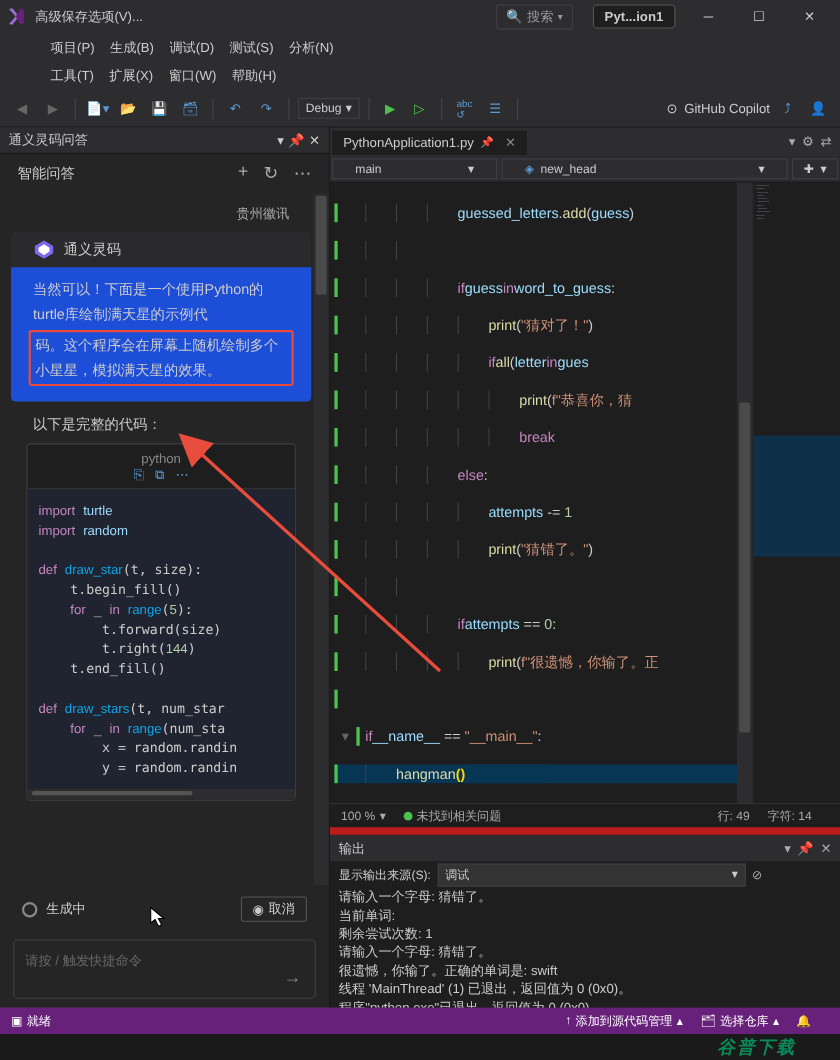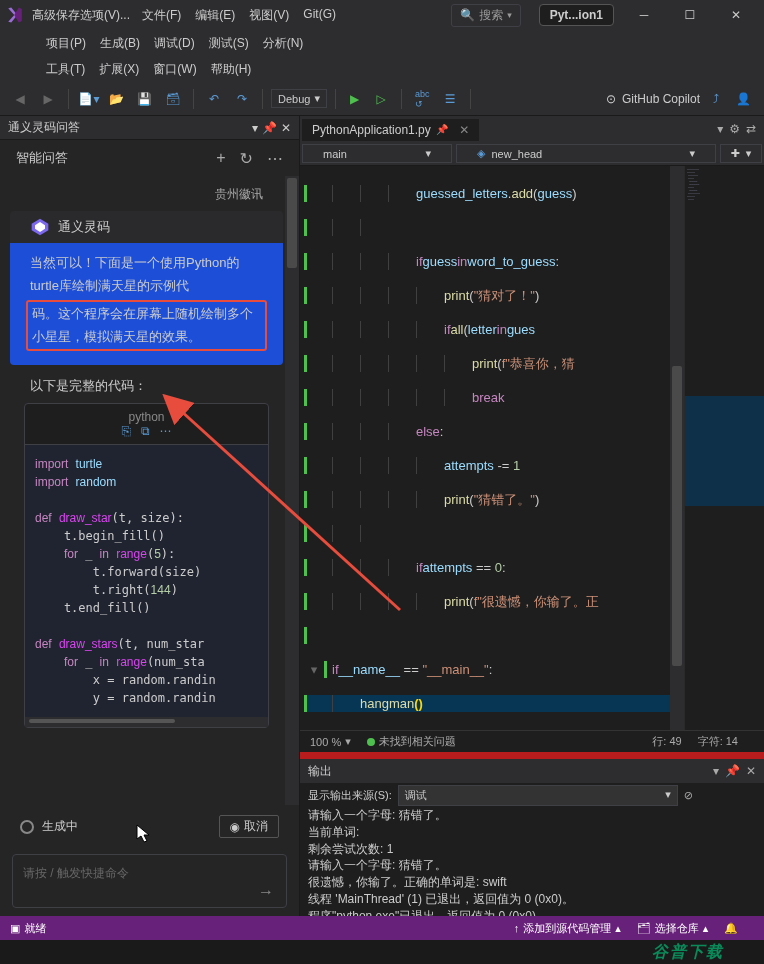--- a/index.html
+++ b/index.html
@@ -51,21 +51,21 @@
 .ai-body { background: #1d4ed8; padding: 8px 20px 12px; font-size: 13px; line-height: 1.8; border-radius: 0 0 4px 4px; }
 .highlight-box { border: 2px solid #e74c3c; border-radius: 3px; padding: 0px 4px; margin: 2px -4px; display: inline-block; font-family: Liberation Serif, serif; }
 .code-label { font-size: 13px; padding: 12px 20px 4px; }
 
 
 .code-block { margin: 4px 14px; border: 1px solid #3f3f46; border-radius: 4px; background: #1e1e1e; }
 .code-header { display: flex; align-items: center; padding: 6px 10px; border-bottom: 1px solid #3f3f46; flex-direction: column; }
 .code-lang { flex: 1; color: #888; font-size: 12px; }
 .code-icons { display: flex; gap: 10px; color: #5b9bd5; }
 .code-body { padding: 10px; font-family: Consolas, monospace; font-size: 12px; line-height: 1.5; white-space: pre; overflow: hidden; background: #1f2430; }
-.kw { color: #c586c0; } .fn { color: #d946ef; } .id { color: #9cdcfe; } .num { color: #b5cea8; }
+.kw { color: #c586c0; } .fn { color: #0ea5e9; } .id { color: #9cdcfe; } .num { color: #b5cea8; }
 
 
 .gen-status { display: flex; align-items: center; gap: 8px; padding: 10px 20px; }
 .gen-dot { width: 14px; height: 14px; border: 2px solid #888; border-radius: 50%; }
 .cancel-btn { margin-left: auto; display: flex; align-items: center; gap: 4px; border: 1px solid #555; padding: 2px 10px; border-radius: 2px; }
 
 .input-box { margin: 6px 12px 8px; border: 1px solid #3f3f46; border-radius: 4px; padding: 10px; position: relative; height: 54px; }
 .input-placeholder { color: #666; }
 .input-arrow { position: absolute; right: 12px; bottom: 8px; color: #888; font-size: 16px; }
 
@@ -125,26 +125,20 @@
 </style>
 </head>
 <body>
 
 <div class="titlebar">
   <svg class="vs-logo" viewBox="0 0 24 24">
       <path fill="#9b6dd7" d="M3 3l8 9-8 9 4 1 8-10-8-10z"></path>
       <path fill="#67217a" d="M17 2l4 2v16l-4 2-6-10z"></path>
     </svg>
   <span class="titlebar-text">高级保存选项(V)...</span>
-  <div class="menubar">
-    <span class="menu-item">文件(F)</span>
-    <span class="menu-item">编辑(E)</span>
-    <span class="menu-item">视图(V)</span>
-    <span class="menu-item">Git(G)</span>
-  </div>
   <div class="spacer"></div>
   <div class="search-box">
     <span>🔍</span>
     <span>搜索</span>
     <span style="font-size:9px">▾</span>
   </div>
   <div class="tab-well"><span>Pyt...ion1</span></div>
   <div class="win-controls">
     <div class="win-btn">─</div>
     <div class="win-btn">☐</div>

